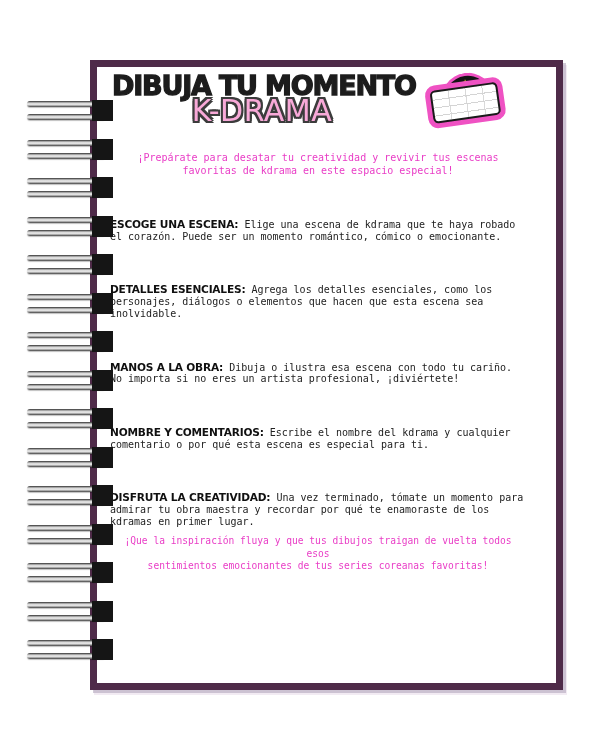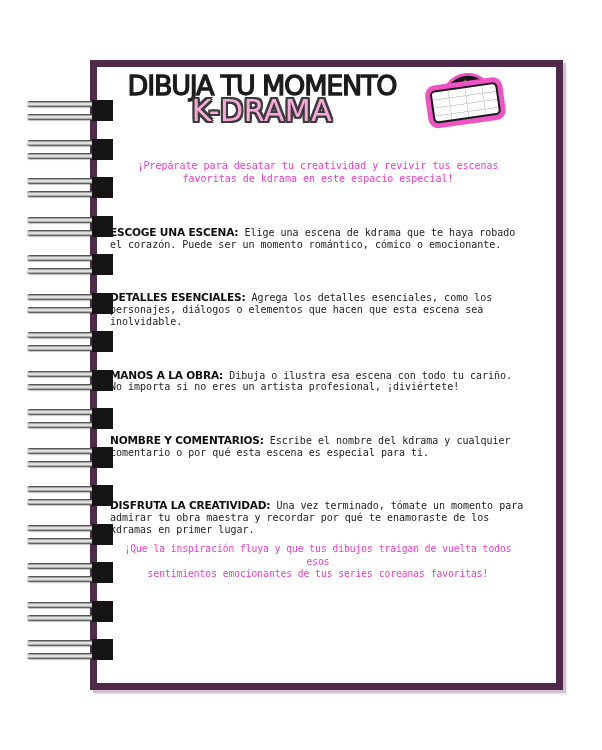--- a/index.html
+++ b/index.html
@@ -11,21 +11,21 @@
     position:absolute; left:90px; top:60px; width:473px; height:630px;
     box-sizing:border-box; background:#ffffff;
     border:7px solid #4f2b49;
     box-shadow:3px 3px 0 rgba(178,166,188,.6), 4px 5px 0 rgba(232,219,233,.55);
   }
 
   
   .title-wrap{position:absolute; left:15px; top:6px; width:300px; text-align:center;
               font-family:"DejaVu Sans", sans-serif;}
   .title-main{
-    font-size:27px; font-weight:normal; letter-spacing:-1.2px; color:#1c1c1c;
+    font-size:27px; font-weight:bold; letter-spacing:-1.2px; color:#1c1c1c;
     -webkit-text-stroke:1.3px #1c1c1c; line-height:26px; white-space:nowrap;
   }
   .title-sub{
     font-size:30px; font-weight:normal; letter-spacing:0.5px; color:#f8a9d8;
     line-height:28px; margin-top:-2px; white-space:nowrap;
     text-shadow:-2px -2px 0 #3c3c3c, 2px -2px 0 #3c3c3c, -2px 2px 0 #3c3c3c,
                  2px 2px 0 #3c3c3c, -2px 0 0 #3c3c3c, 2px 0 0 #3c3c3c,
                  0 -2px 0 #3c3c3c, 0 2px 0 #3c3c3c;
   }
 
@@ -47,21 +47,21 @@
     box-shadow:0 0 0 5px #ef52c3;
     background-image:
       repeating-linear-gradient(to bottom, transparent 0 7px, #d4d4d4 7px 8px),
       repeating-linear-gradient(to right, transparent 0 16px, #d9d9d9 16px 17px);
   }
 
   
   .content{position:absolute; left:13px; right:30px; top:81px; color:#222222;}
   .pink-note{
     color:#e93cc6; text-align:center; font-size:10px; line-height:12.5px;
-    white-space:pre-line; margin:12px;
+    white-space:pre-line; margin:4px;
   }
   .intro{margin-bottom:19px;}
   .section{font-size:10px; line-height:11.7px; margin-bottom:10px;margin-top:42px;}
   .section .hdr{
     font-family:"DejaVu Sans", sans-serif; font-weight:bold;
     font-size:10.6px; color:#101010; letter-spacing:-0.2px;
   }
   .outro{margin-top:-2px; font-size:9.6px;}
 
   

